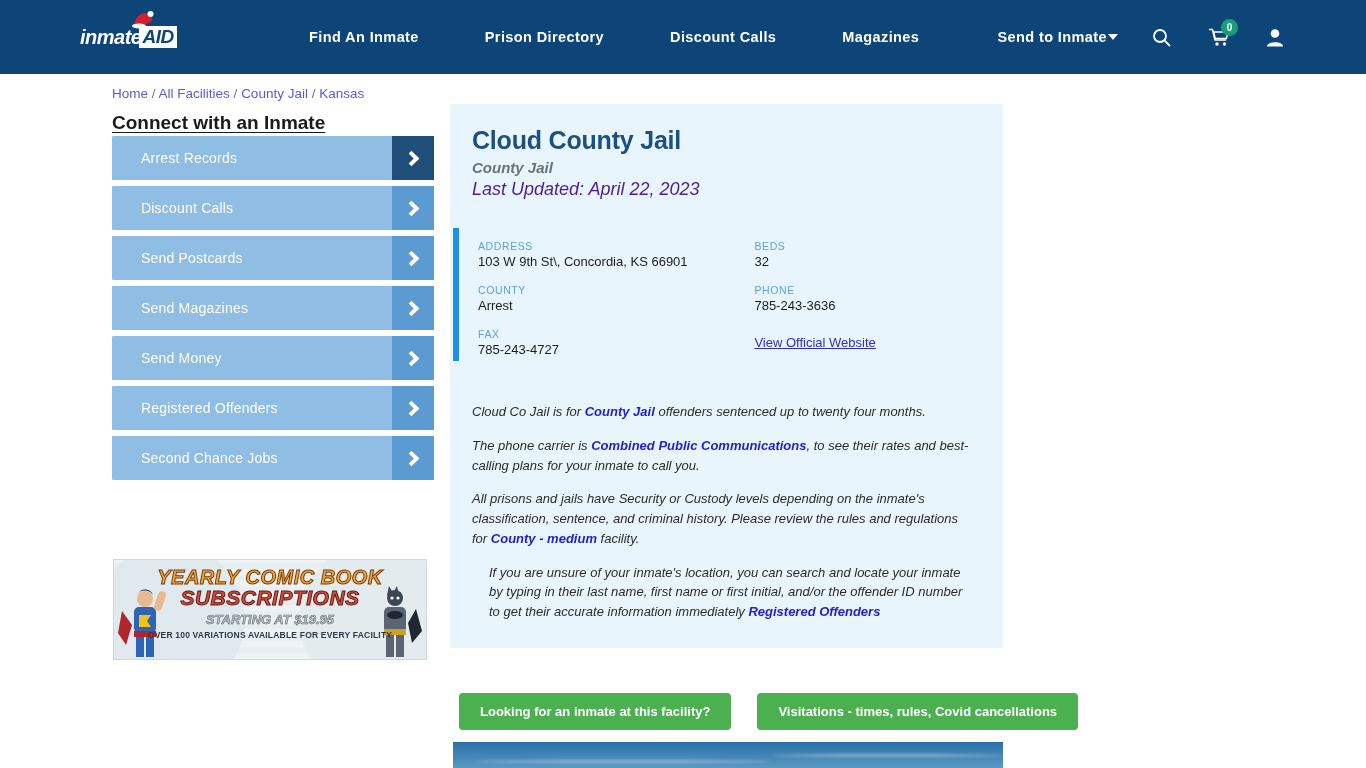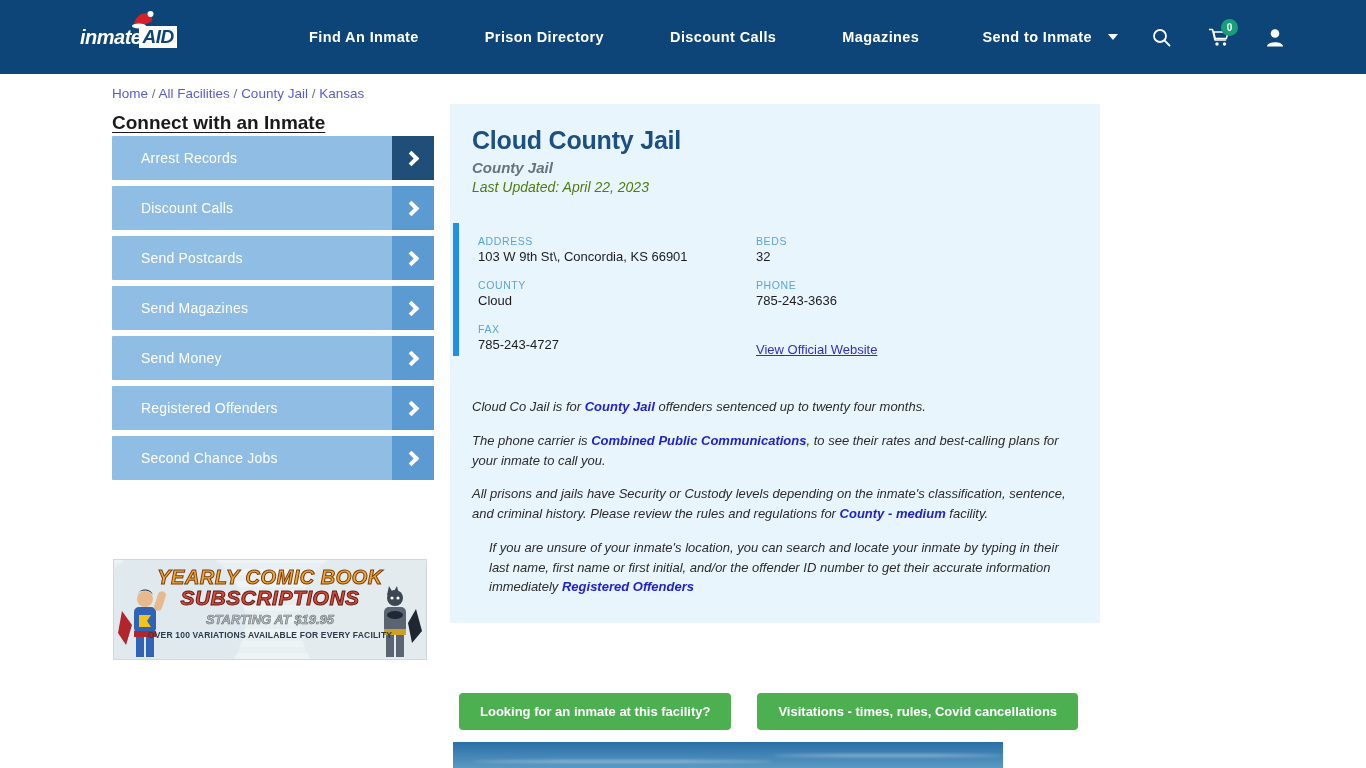--- a/index.html
+++ b/index.html
@@ -66,21 +66,21 @@
     right: 0; top: 0; height: 74px;
     display: flex; align-items: center;
   }
   .send-inmate {
     color: #ffffff;
     font-size: 14.5px;
     font-weight: bold;
     letter-spacing: 0.4px;
     white-space: nowrap;
     cursor: pointer;
-    display: flex; align-items: center; gap: 16px;
+    display: flex; align-items: center; gap: 1px;
   }
   .caret-down {
     width: 0; height: 0;
     border-left: 5px solid transparent;
     border-right: 5px solid transparent;
     border-top: 6px solid #ffffff;
     display: inline-block;
   }
   .icon-btn {
     margin-left: 34px;
@@ -214,43 +214,43 @@
     position: absolute; bottom: 0;
     width: 60px; height: 78px;
   }
   .hero-left { left: 2px; }
   .hero-right { right: 2px; }
 
   
   .card {
     position: absolute;
     left: 450px; top: 30px;
-    width: 650px;
+    width: 553px;
     background: #e9f5fd;
     padding: 22px 0 0 0;
   }
   .card-title {
     margin: 0 0 0 22px;
     font-size: 25px;
     font-weight: bold;
     color: #1c4f82;
     letter-spacing: -0.2px;
   }
   .card-sub {
     margin: 4px 0 0 22px;
     font-size: 15px;
     font-weight: bold;
     font-style: italic;
     color: #6a7378;
   }
   .card-updated {
     margin: 3px 0 0 22px;
-    font-size: 14px;
+    font-size: 18px;
     font-style: italic;
-    color: #4d7c0f;
+    color: #4c1d95;
   }
 
   .details {
     position: relative;
     margin-top: 28px;
     padding: 12px 0 18px 0;
   }
   .details-bar {
     position: absolute;
     left: 3px; top: 0;
@@ -272,21 +272,21 @@
   .dvalue {
     font-size: 13px;
     color: #1c1c1c;
     margin-bottom: 15px;
   }
   .dlink {
     font-size: 13px;
     color: #3030c0;
     text-decoration: underline;
     display: inline-block;
-    margin-top: 19px;
+    margin-top: 7px;
     cursor: pointer;
   }
 
   .desc {
     padding: 12px 28px 22px 22px;
   }
   .desc p {
     margin: 0 0 14px 0;
     font-size: 13px;
     font-style: italic;
@@ -487,21 +487,21 @@
     <div class="card-sub">County Jail</div>
     <div class="card-updated">Last Updated: April 22, 2023</div>
 
     <div class="details">
       <div class="details-bar"></div>
       <div class="details-cols">
         <div class="dcol">
           <div class="dlabel">ADDRESS</div>
           <div class="dvalue">103 W 9th St\, Concordia, KS 66901</div>
           <div class="dlabel">COUNTY</div>
-          <div class="dvalue">Cloud</div>
+          <div class="dvalue">Arrest</div>
           <div class="dlabel">FAX</div>
           <div class="dvalue">785-243-4727</div>
         </div>
         <div class="dcol right">
           <div class="dlabel">BEDS</div>
           <div class="dvalue">32</div>
           <div class="dlabel">PHONE</div>
           <div class="dvalue">785-243-3636</div>
           <a class="dlink">View Official Website</a>
         </div>

